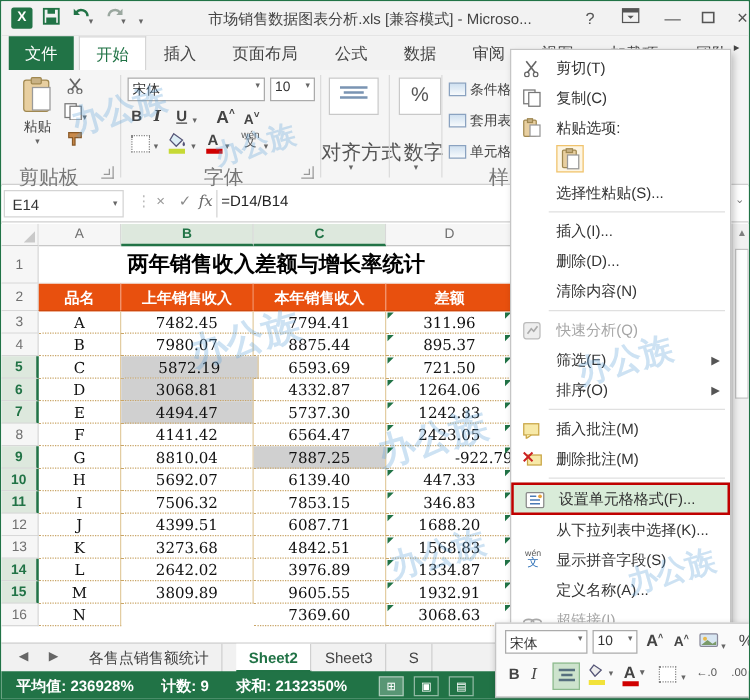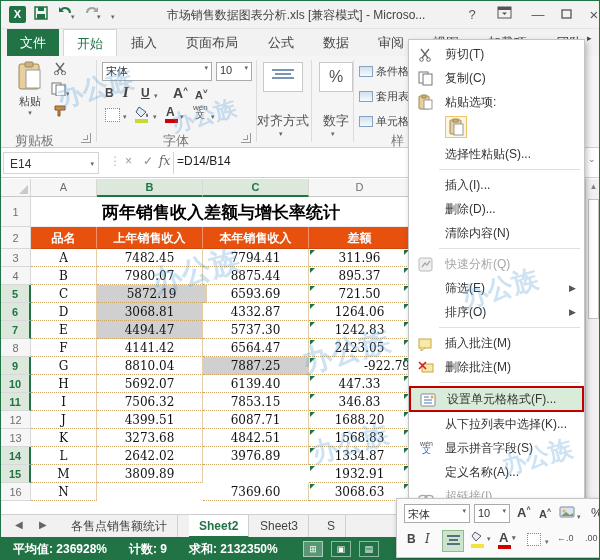--- a/index.html
+++ b/index.html
@@ -19,21 +19,21 @@
 
   
   #tabrow { position:absolute; left:0; top:28px; width:100%; height:27px; background:#f2f2f2; }
   #file-tab { position:absolute; left:6px; top:0; width:52px; height:27px; background:#217346; color:#fff; text-align:center; line-height:27px; font-size:13px; }
   .rtab { position:absolute; top:0; height:27px; line-height:27px; padding:0 13px; font-size:13px; color:#444; }
   .rtab.active { background:#fff; color:#217346; border:1px solid #d5d5d5; border-bottom:none; }
 
   
   #ribbon { position:absolute; left:0; top:55px; width:100%; height:92px; background:#f5f5f5; border-bottom:1px solid #d0d0d0; }
   .grp-sep { position:absolute; top:4px; height:82px; width:1px; background:#dcdcdc; }
-  .grp-label { position:absolute; top:76px; font-size:13px; color:#777; }
+  .grp-label { position:absolute; top:76px; font-size:16px; color:#777; }
   .launcher { position:absolute; top:77px; width:10px; height:10px; border-right:1px solid #999; border-bottom:1px solid #999; }
   .launcher:after { content:""; position:absolute; right:2px; bottom:2px; width:4px; height:4px; border-right:1px solid #999; border-bottom:1px solid #999; }
   .rb-box { position:absolute; border:1px solid #ababab; background:#fff; font-size:11px; padding:1px 3px; white-space:nowrap; overflow:hidden; }
   .drop { font-size:7px; color:#666; }
   .rb-small { position:absolute; font-size:12px; color:#555; }
   .chip { position:absolute; font-weight:bold; font-size:12px; color:#444; }
   .colorbar { position:absolute; width:13px; height:4px; }
   .big-btn { position:absolute; text-align:center; color:#555; }
   .align-icon div { height:2px; background:#7a94b3; margin:2px auto; }
   .style-row { position:absolute; font-size:11px; color:#444; white-space:nowrap; }
@@ -374,20 +374,21 @@
           <div class="cell" style="left: 30px; width: 66px; line-height: 18px;">L</div>
           <div class="cell" style="left: 96px; width: 106px; line-height: 18px;">2642.02</div>
           <div class="cell" style="left: 202px; width: 106px; line-height: 18px;">3976.89</div>
           <div class="cell" style="left: 308px; width: 102px; line-height: 18px;">1334.87<div class="tri-tl"></div></div>
           <div class="tri-r" style="left: 403px; top: 1px;"></div>
         </div>
         <div class="g-row" style="top: 286px; height: 18px;">
           <div class="rh sel" style="line-height: 18px;">15</div>
           <div class="cell" style="left: 30px; width: 66px; line-height: 18px;">M</div>
           <div class="cell" style="left: 96px; width: 106px; line-height: 18px;">3809.89</div>
+          <div class="cell" style="left: 202px; width: 106px; line-height: 18px;">9605.55</div>
           <div class="cell" style="left: 308px; width: 102px; line-height: 18px;">1932.91<div class="tri-tl"></div></div>
           <div class="tri-r" style="left: 403px; top: 1px;"></div>
         </div>
         <div class="g-row" style="top: 304px; height: 18px;">
           <div class="rh" style="line-height: 18px;">16</div>
           <div class="cell" style="left: 30px; width: 66px; line-height: 18px;">N</div>
           <div class="cell" style="left: 104px; width: 106px; line-height: 18px; margin-top: 35px;">4300.97</div>
           <div class="cell" style="left: 202px; width: 106px; line-height: 18px;">7369.60</div>
           <div class="cell" style="left: 308px; width: 102px; line-height: 18px;">3068.63<div class="tri-tl"></div></div>
           <div class="tri-r" style="left: 403px; top: 1px;"></div>

